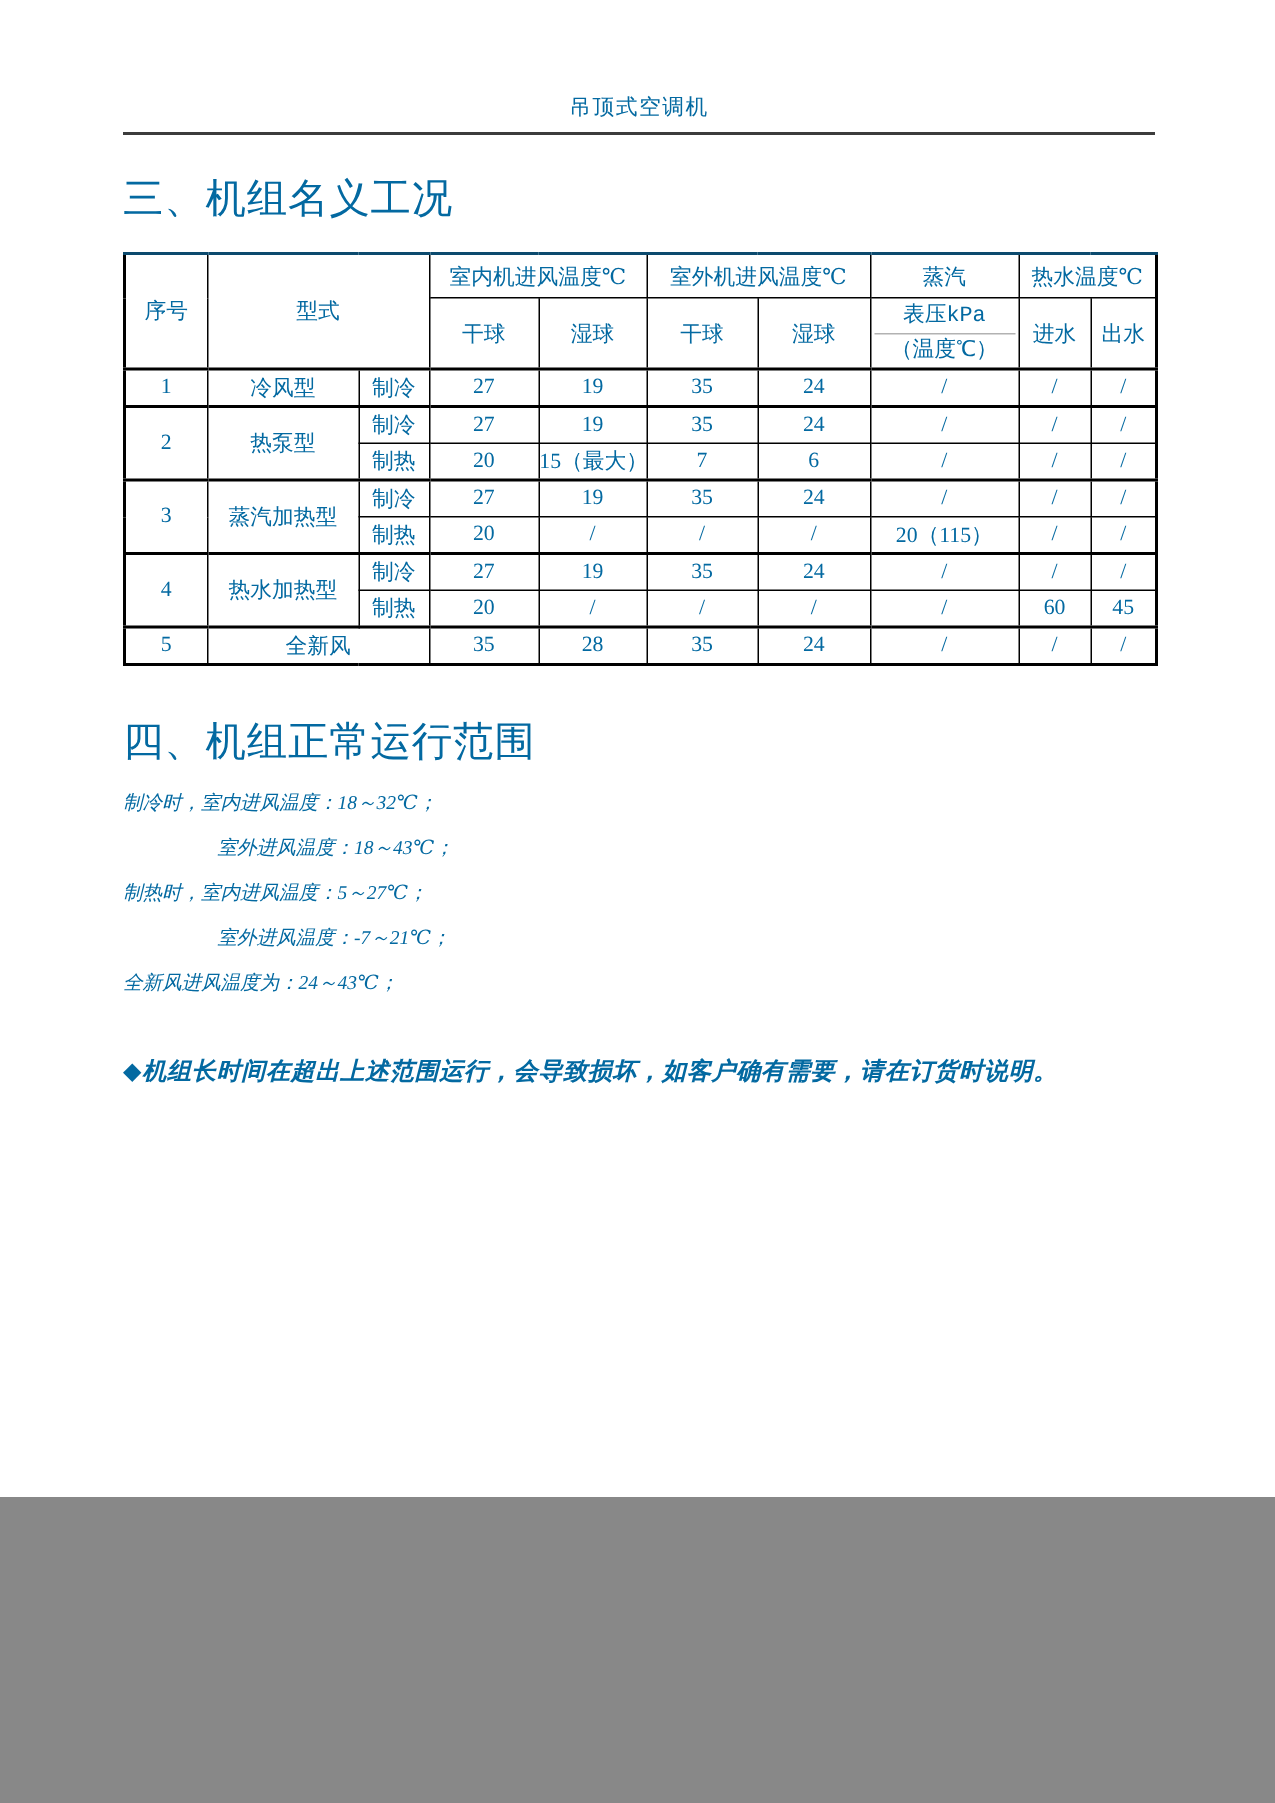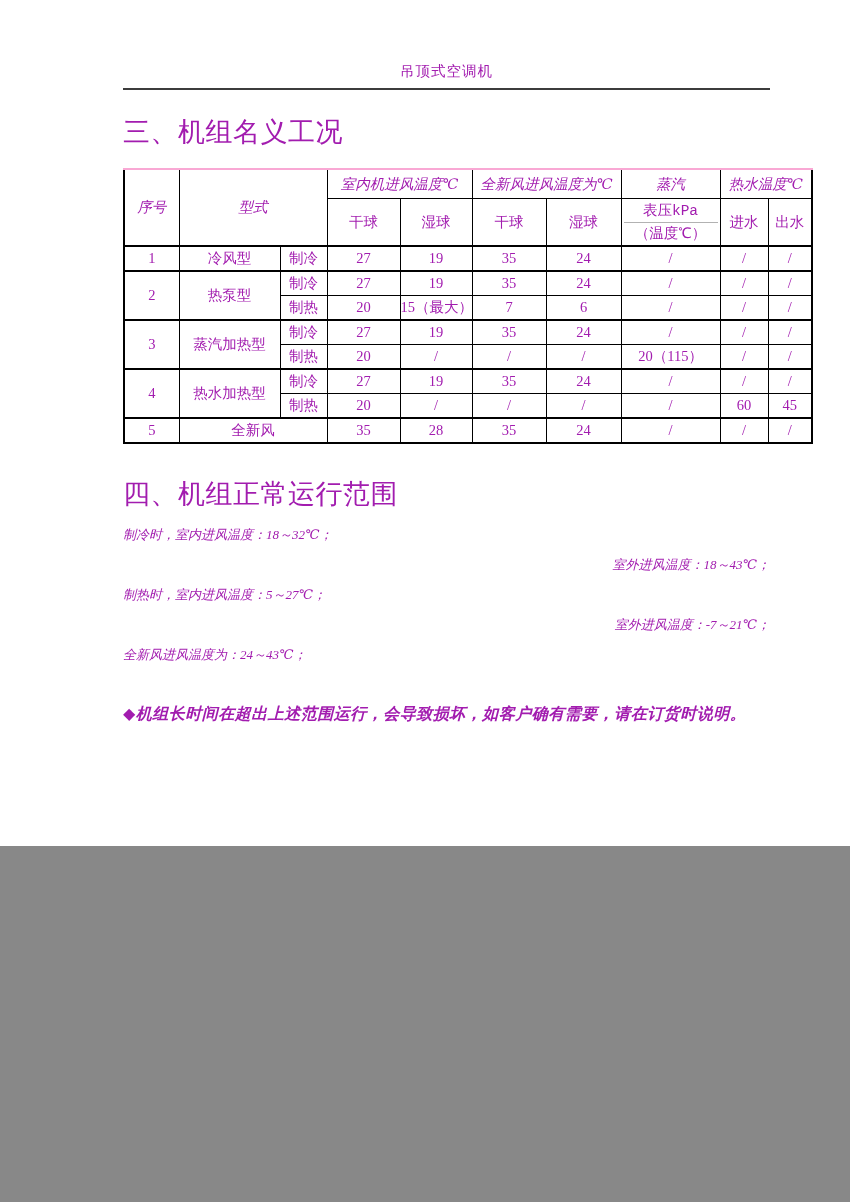--- a/index.html
+++ b/index.html
@@ -1,25 +1,24 @@
 <!DOCTYPE html>
 <html><head>
 <meta charset="utf-8">
 <style>
   html, body { margin: 0; padding: 0; background: #888; }
   .page {
     position: relative;
     width: 850px;
-    height: 846px;
+    height: 998px;
     margin: 0 auto;
     background: #ffffff;
     font-family: "Liberation Serif", "DejaVu Serif", serif;
-    color: #a21caf;
+    color: #0369a1;
     box-sizing: border-box;
-    padding-left: 41px;
   }
   .content { padding: 0 80px 0 82px; }
 
   
   .doc-header { padding-top: 62px; text-align: center; }
   .doc-header-title { font-size: 14.5px; letter-spacing: 1px; }
   .doc-header-rule { margin-top: 7px; border-bottom: 2px solid #3c3c3c; height: 0; }
 
   
   .sec-title { font-size: 27px; margin-top: 24px; letter-spacing: 0.5px; }
@@ -39,30 +38,30 @@
     text-align: center;
     vertical-align: middle;
     padding: 0;
     white-space: nowrap;
     overflow: visible;
   }
   tr.hdr-a td { height: 28px; }
   tr.hdr-b td { height: 46px; }
   tbody tr td { height: 23px; }
   tr.grp td { border-top: 2px solid #000; }
-  thead tr.hdr-a td { border-top: 2px solid #f9a8d4; font-style: italic; }
+  thead tr.hdr-a td { border-top: 2px solid #0c4a6e; }
 
   .steam-stack { width: 100%; }
   .steam-stack > div { height: 22px; line-height: 22px; font-family: Liberation Mono, monospace; }
   .steam-line2 { border-top: 1px solid #b2b2b2; margin: 0 2px; }
 
   
   .bodyline { font-size: 13px; margin-top: 12px; line-height: 18px; font-style: italic; }
   .bodyline.first { margin-top: 14px; }
-  .bodyline.indent { padding-left: 63px; text-align: right; }
+  .bodyline.indent { padding-left: 63px; }
   .note-line {
     margin-top: 40px;
     font-size: 16px;
     font-weight: bold;
     font-style: italic;
     font-family: "Liberation Sans", "DejaVu Sans", sans-serif;
     letter-spacing: 0.5px;
   }
 
   
@@ -98,21 +97,21 @@
           <col style="width:75px">
         <col style="width:99px">
           <col style="width:48px">
           <col style="width:44px">
       </colgroup>
       <thead>
         <tr class="hdr-a">
           <td rowspan="2">序号</td>
           <td rowspan="2" colspan="2">型式</td>
           <td colspan="2">室内机进风温度℃</td>
-          <td colspan="2">全新风进风温度为℃</td>
+          <td colspan="2">室外机进风温度℃</td>
           <td>蒸汽</td>
           <td colspan="2">热水温度℃</td>
         </tr>
         <tr class="hdr-b">
           <td>干球</td>
           <td>湿球</td>
           <td>干球</td>
           <td>湿球</td>
           <td>
             <div class="steam-stack">

